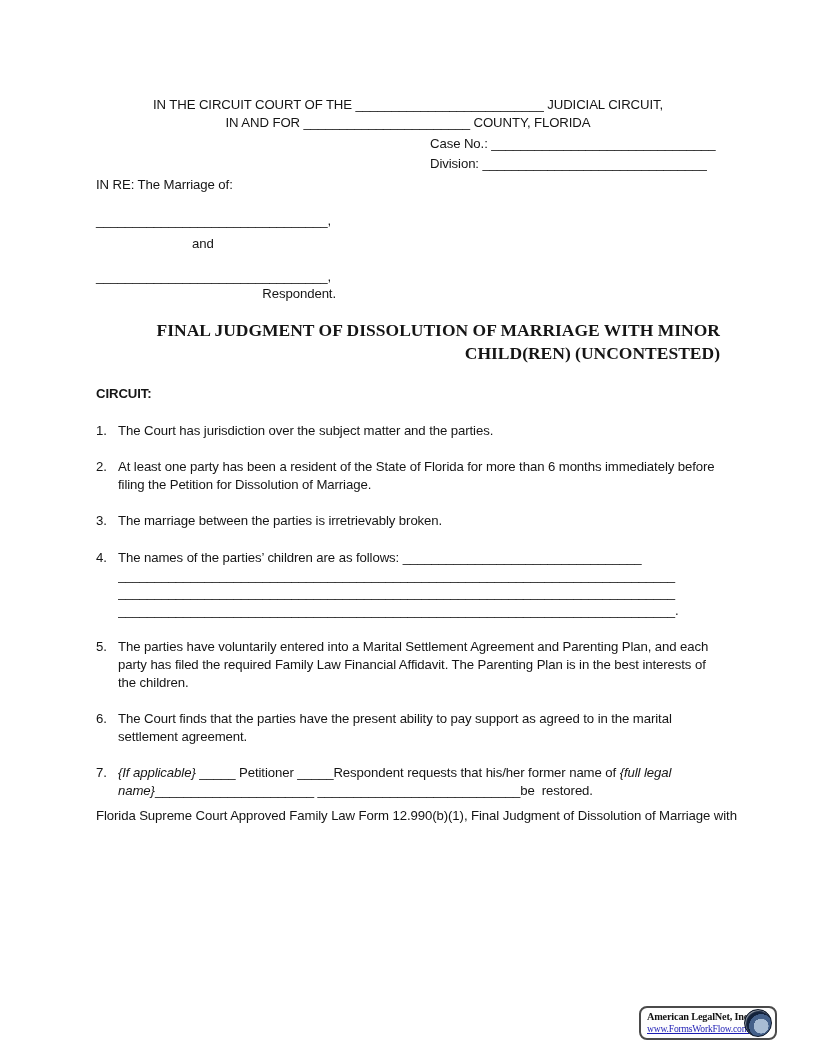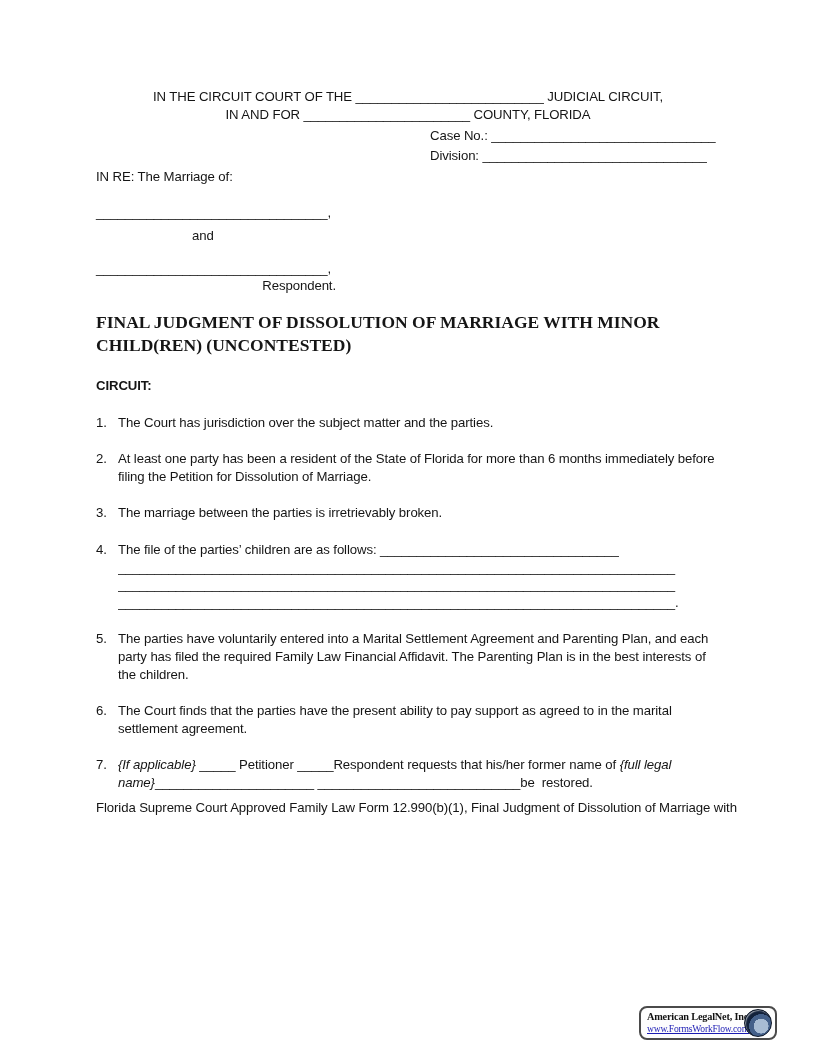--- a/index.html
+++ b/index.html
@@ -8,32 +8,32 @@
     width:816px;height:1056px;
     margin:0 auto;
     background:#ffffff;
     font-family:"Liberation Sans","DejaVu Sans",sans-serif;
     font-size:13.2px;
     line-height:17.6px;
     letter-spacing:-0.1px;
     color:#151515;
     overflow:hidden;
   }
-  .content{position:absolute;left:96px;top:88px;width:624px;}
+  .content{position:absolute;left:96px;top:96px;width:624px;}
   .court-header{text-align:center;line-height:18px;}
   .case-block{margin-top:2px;margin-left:334px;line-height:20px;}
   .case-row span{white-space:pre;}
   .in-re{margin-top:2px;}
   .party-wrap{width:246px;}
   .blank-line{margin-top:18px;white-space:nowrap;}
   .party-label{text-align:right;padding-right:6px;}
   .and-line{margin-top:6px;margin-left:96px;}
   .blank-line2{margin-top:15px;white-space:nowrap;}
   .doc-title{
-    margin-top:16px;text-align:left;
+    margin-top:16px;text-align:right;
     font-family:"Liberation Serif","DejaVu Serif",serif;
     font-weight:bold;font-size:17.5px;line-height:23px;letter-spacing:0;
   }
   .intro{margin-top:17px;}
   .findings-heading{margin-top:20px;font-weight:bold;}
   .finding{display:flex;margin-top:19px;}
   .finding .num{flex:none;width:22px;}
   .finding .fbody{flex:1;min-width:0;}
   .uline{white-space:nowrap;overflow:hidden;}
   .it{font-style:italic;}
@@ -109,21 +109,21 @@
     </div>
 
     <div class="finding">
       <span class="num">3.</span>
       <span class="fbody">The marriage between the parties is irretrievably broken.</span>
     </div>
 
     <div class="finding">
       <span class="num">4.</span>
       <div class="fbody">
-        <div><span>The file of the parties’ children are as follows: </span><span>_________________________________</span></div>
+        <div><span>The names of the parties’ children are as follows: </span><span>_________________________________</span></div>
         <div class="uline">_____________________________________________________________________________</div>
         <div class="uline">_____________________________________________________________________________</div>
         <div class="uline">_____________________________________________________________________________.</div>
       </div>
     </div>
 
     <div class="finding">
       <span class="num">5.</span>
       <span class="fbody">The parties have voluntarily entered into a Marital Settlement Agreement and Parenting Plan, and each party has filed the required Family Law Financial Affidavit. The Parenting Plan is in the best interests of the children.</span>
     </div>

